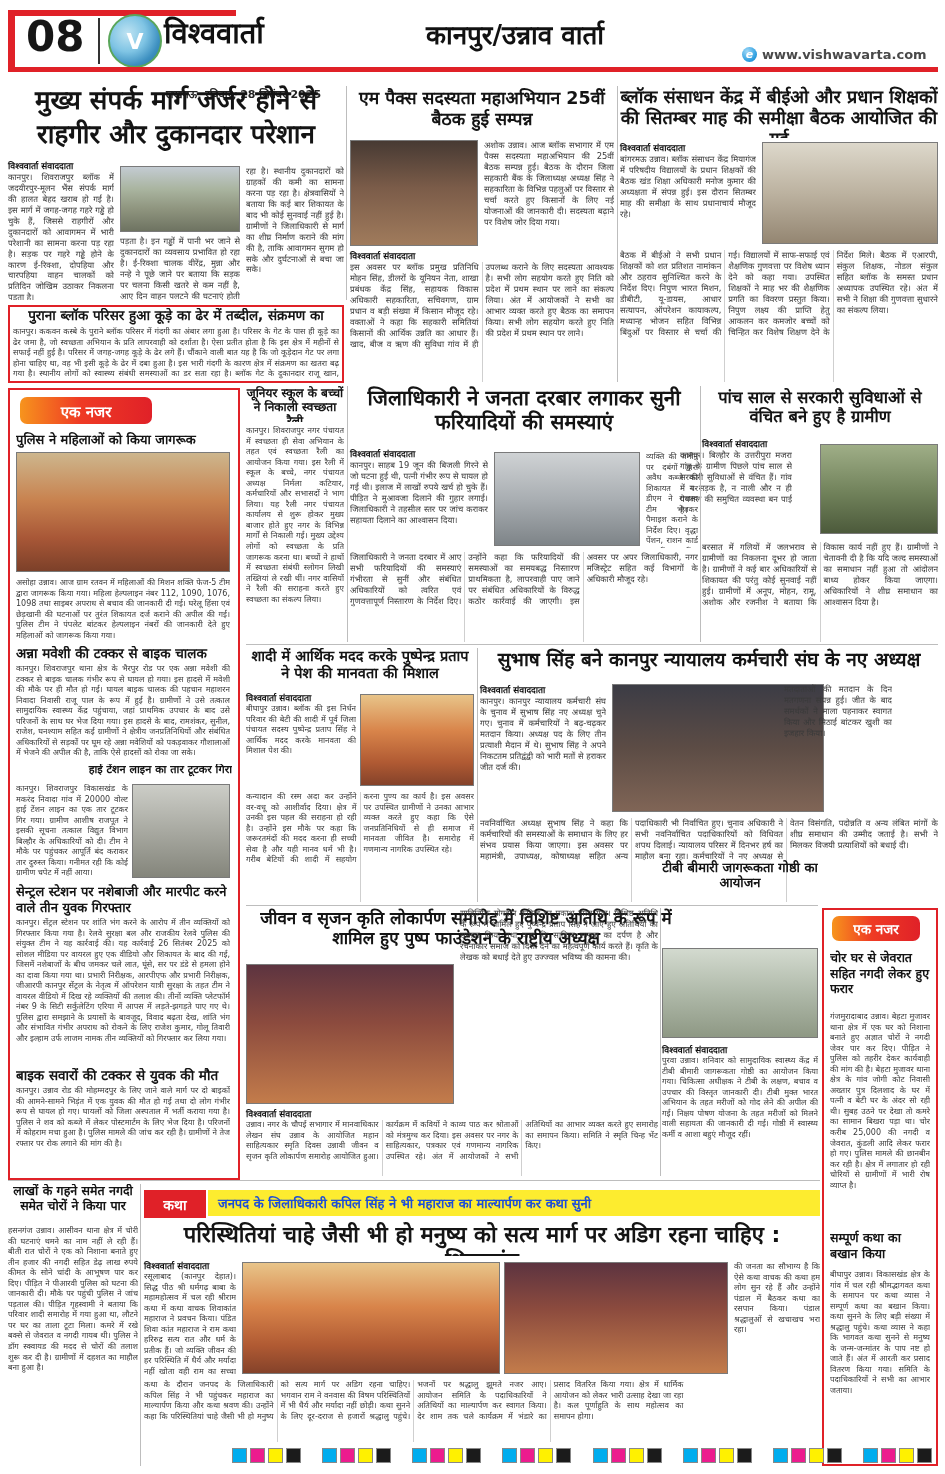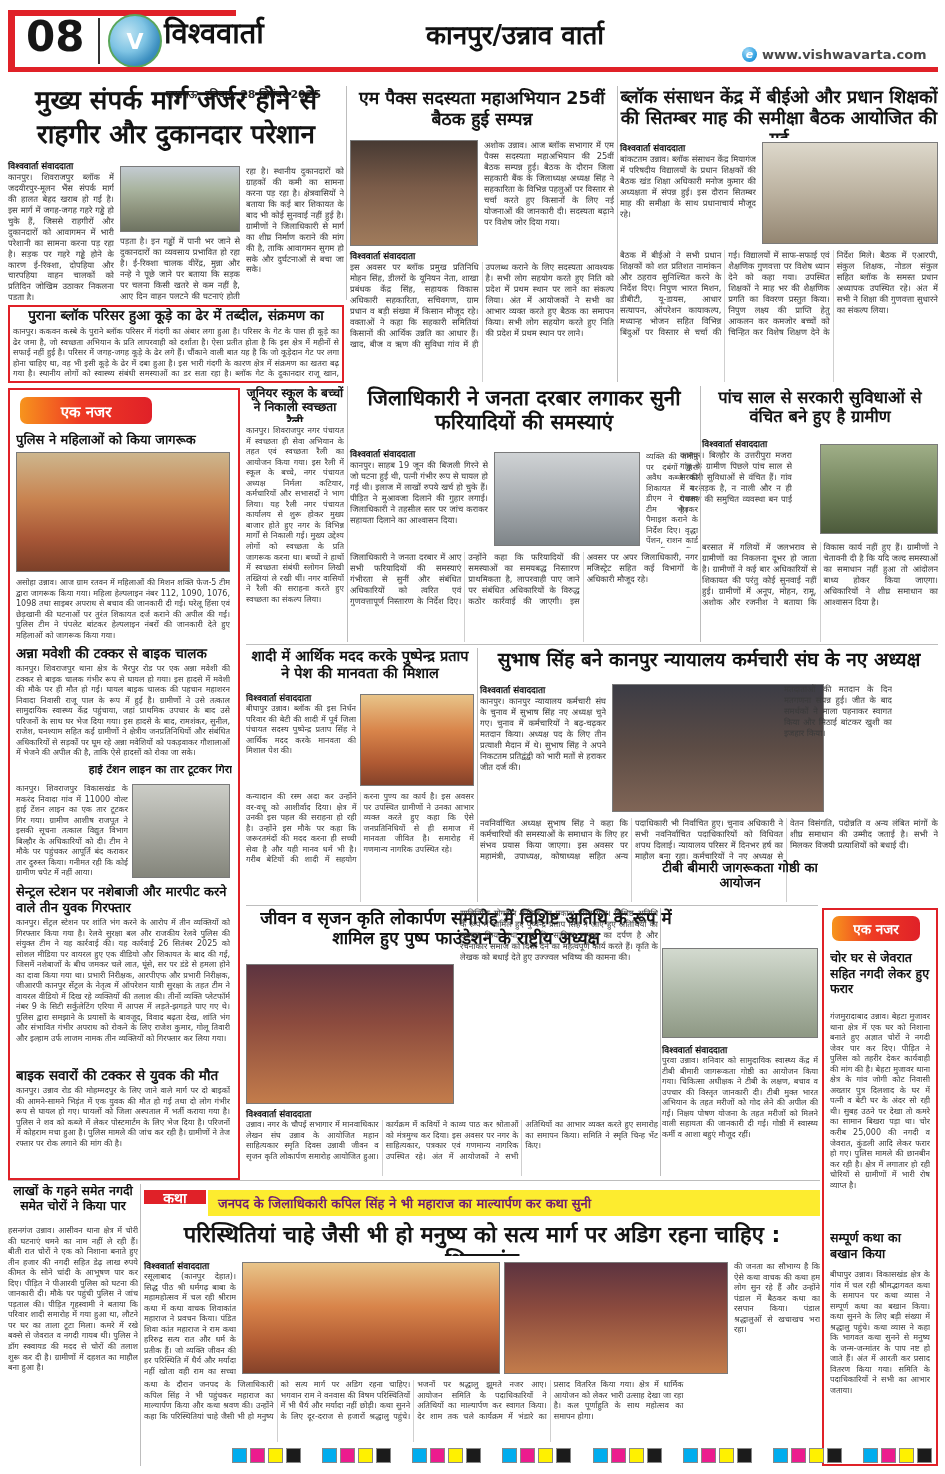--- a/index.html
+++ b/index.html
@@ -23,21 +23,21 @@
   .ph-orange{background:linear-gradient(180deg,#e8c489 0%,#d8844a 40%,#b05a33 75%,#84422a 100%);}
   .redbox{border:2px solid #e02128;box-sizing:border-box;background:#fff;}
   .badge{background:linear-gradient(90deg,#f7941d 0%,#ef3b24 45%,#e02128 100%);color:#fff;font-weight:800;
          border-radius:7px;display:flex;align-items:center;justify-content:center;}
   .cols2{column-count:2;column-gap:7px;column-rule:1px solid #cfcfcf;}
   .cols3{column-count:3;column-gap:7px;column-rule:1px solid #cfcfcf;}
   .cols5{column-count:5;column-gap:7px;column-rule:1px solid #cfcfcf;}
   .vsep{width:1px;background:#bdbdbd;}
   .hsep{height:1px;background:#bdbdbd;}
   .katha-badge{background:#e02128;color:#fff;font-weight:800;display:flex;align-items:center;justify-content:center;font-size:14px;}
-  .katha-strip{background:#fdec2f;color:#701a75;font-weight:800;display:flex;align-items:center;padding:0 10px;font-size:13px;box-sizing:border-box;}
+  .katha-strip{background:#fdec2f;color:#1d4ed8;font-weight:800;display:flex;align-items:center;padding:0 10px;font-size:13px;box-sizing:border-box;}
   .cmyk{display:flex;gap:3px;}
   .cmyk div{width:13px;height:13px;border:0.5px solid #888;}
   .globe{border-radius:50%;background:radial-gradient(circle at 35% 35%,#bfe3f2 0%,#7fc4e4 40%,#3c8fc0 70%,#2a6e9c 100%);
          display:flex;align-items:center;justify-content:center;color:#fff;font-weight:800;border:2px solid #5aa65a;}
   .ie{width:15px;height:15px;border-radius:50%;background:radial-gradient(circle at 35% 30%,#9fd8f7,#2e9fe0 65%,#1d7bb8);color:#fff;
       font-weight:800;font-size:11px;display:flex;align-items:center;justify-content:center;font-style:italic;}
 </style>
 </head>
 <body>
 
@@ -63,40 +63,40 @@
 <div class="abs bt" style="left:246px;top:166px;width:98px;height:134px;">रहा है। स्थानीय दुकानदारों को ग्राहकों की कमी का सामना करना पड़ रहा है। क्षेत्रवासियों ने बताया कि कई बार शिकायत के बाद भी कोई सुनवाई नहीं हुई है। ग्रामीणों ने जिलाधिकारी से मार्ग का शीघ्र निर्माण कराने की मांग की है, ताकि आवागमन सुगम हो सके और दुर्घटनाओं से बचा जा सके।</div>
 
 <div class="abs hl" style="left:350px;top:88px;width:264px;height:48px;font-size:17.5px;">एम पैक्स सदस्यता महाअभियान 25वीं बैठक हुई सम्पन्न</div>
 <div class="abs photo ph-meeting" style="left:350px;top:140px;width:128px;height:106px;"></div>
 <div class="abs byline" style="left:350px;top:250px;">विश्ववार्ता संवाददाता</div>
 <div class="abs bt" style="left:484px;top:140px;width:130px;height:106px;">अशोक उन्नाव। आज ब्लॉक सभागार में एम पैक्स सदस्यता महाअभियान की 25वीं बैठक सम्पन्न हुई। बैठक के दौरान जिला सहकारी बैंक के जिलाध्यक्ष अध्यक्ष सिंह ने सहकारिता के विभिन्न पहलुओं पर विस्तार से चर्चा करते हुए किसानों के लिए नई योजनाओं की जानकारी दी। सदस्यता बढ़ाने पर विशेष जोर दिया गया।</div>
 <div class="abs bt cols2" style="left:350px;top:262px;width:264px;height:120px;">इस अवसर पर ब्लॉक प्रमुख प्रतिनिधि मोहन सिंह, डीलरों के यूनियन नेता, शाखा प्रबंधक केंद्र सिंह, सहायक विकास अधिकारी सहकारिता, सचिवगण, ग्राम प्रधान व बड़ी संख्या में किसान मौजूद रहे। वक्ताओं ने कहा कि सहकारी समितियां किसानों की आर्थिक उन्नति का आधार हैं। खाद, बीज व ऋण की सुविधा गांव में ही उपलब्ध कराने के लिए सदस्यता आवश्यक है। सभी लोग सहयोग करते हुए निति को प्रदेश में प्रथम स्थान पर लाने का संकल्प लिया। अंत में आयोजकों ने सभी का आभार व्यक्त करते हुए बैठक का समापन किया। सभी लोग सहयोग करते हुए निति की प्रदेश में प्रथम स्थान पर लाने।</div>
 
 <div class="abs hl" style="left:620px;top:86px;width:318px;height:52px;font-size:18px;">ब्लॉक संसाधन केंद्र में बीईओ और प्रधान शिक्षकों की सितम्बर माह की समीक्षा बैठक आयोजित की गई</div>
 <div class="abs byline" style="left:620px;top:142px;">विश्ववार्ता संवाददाता</div>
-<div class="abs bt" style="left:620px;top:154px;width:136px;height:90px;">बांकटतम उन्नाव। ब्लॉक संसाधन केंद्र मियागंज में परिषदीय विद्यालयों के प्रधान शिक्षकों की बैठक खंड शिक्षा अधिकारी मनोज कुमार की अध्यक्षता में संपन्न हुई। इस दौरान सितम्बर माह की समीक्षा के साथ प्रधानाचार्य मौजूद रहे।</div>
+<div class="abs bt" style="left:620px;top:154px;width:136px;height:90px;">बांगरमऊ उन्नाव। ब्लॉक संसाधन केंद्र मियागंज में परिषदीय विद्यालयों के प्रधान शिक्षकों की बैठक खंड शिक्षा अधिकारी मनोज कुमार की अध्यक्षता में संपन्न हुई। इस दौरान सितम्बर माह की समीक्षा के साथ प्रधानाचार्य मौजूद रहे।</div>
 <div class="abs photo ph-hall" style="left:762px;top:142px;width:176px;height:102px;"></div>
 <div class="abs bt cols3" style="left:620px;top:250px;width:318px;height:132px;">बैठक में बीईओ ने सभी प्रधान शिक्षकों को शत प्रतिशत नामांकन और ठहराव सुनिश्चित करने के निर्देश दिए। निपुण भारत मिशन, डीबीटी, यू-डायस, आधार सत्यापन, ऑपरेशन कायाकल्प, मध्यान्ह भोजन सहित विभिन्न बिंदुओं पर विस्तार से चर्चा की गई। विद्यालयों में साफ-सफाई एवं शैक्षणिक गुणवत्ता पर विशेष ध्यान देने को कहा गया। उपस्थित शिक्षकों ने माह भर की शैक्षणिक प्रगति का विवरण प्रस्तुत किया। निपुण लक्ष्य की प्राप्ति हेतु आकलन कर कमजोर बच्चों को चिन्हित कर विशेष शिक्षण देने के निर्देश मिले। बैठक में एआरपी, संकुल शिक्षक, नोडल संकुल सहित ब्लॉक के समस्त प्रधान अध्यापक उपस्थित रहे। अंत में सभी ने शिक्षा की गुणवत्ता सुधारने का संकल्प लिया।</div>
 
 <div class="abs vsep" style="left:346px;top:86px;height:214px;"></div>
 <div class="abs vsep" style="left:617px;top:86px;height:296px;"></div>
 
 <div class="abs redbox" style="left:8px;top:305px;width:336px;height:78px;"></div>
 <div class="abs hl" style="left:12px;top:308px;width:328px;height:18px;font-size:13.5px;">पुराना ब्लॉक परिसर हुआ कूड़े का ढेर में तब्दील, संक्रमण का खतरा</div>
 <div class="abs bt" style="left:13px;top:327px;width:326px;height:52px;font-size:8px;">कानपुर। ककवन कस्बे के पुराने ब्लॉक परिसर में गंदगी का अंबार लगा हुआ है। परिसर के गेट के पास ही कूड़े का ढेर जमा है, जो स्वच्छता अभियान के प्रति लापरवाही को दर्शाता है। ऐसा प्रतीत होता है कि इस क्षेत्र में महीनों से सफाई नहीं हुई है। परिसर में जगह-जगह कूड़े के ढेर लगे हैं। चौंकाने वाली बात यह है कि जो कूड़ेदान गेट पर लगा होना चाहिए था, वह भी इसी कूड़े के ढेर में दबा हुआ है। इस भारी गंदगी के कारण क्षेत्र में संक्रमण का खतरा बढ़ गया है। स्थानीय लोगों को स्वास्थ्य संबंधी समस्याओं का डर सता रहा है। ब्लॉक गेट के दुकानदार राजू खान, अमीरुद्दीन, कालू कश्यप, रामजी सिंह ने बताया महीनों से सफाई नहीं हुई है।</div>
 
 <div class="abs redbox" style="left:8px;top:388px;width:232px;height:792px;"></div>
 <div class="abs badge" style="left:20px;top:397px;width:132px;height:27px;font-size:15px;">एक नजर</div>
 <div class="abs hl hl-left" style="left:16px;top:432px;width:216px;height:17px;font-size:13px;" id="oll0h">पुलिस ने महिलाओं को किया जागरूक</div>
 <div class="abs photo ph-crowd" style="left:16px;top:452px;width:214px;height:120px;"></div>
 <div class="abs bt" style="left:16px;top:578px;width:214px;height:64px;font-size:8px;" id="oll0b">असोहा उन्नाव। आज ग्राम रतवन में महिलाओं की मिशन शक्ति फेज-5 टीम द्वारा जागरूक किया गया। महिला हेल्पलाइन नंबर 112, 1090, 1076, 1098 तथा साइबर अपराध से बचाव की जानकारी दी गई। घरेलू हिंसा एवं छेड़खानी की घटनाओं पर तुरंत शिकायत दर्ज कराने की अपील की गई। पुलिस टीम ने पंपलेट बांटकर हेल्पलाइन नंबरों की जानकारी देते हुए महिलाओं को जागरूक किया गया।</div>
 <div class="abs hl hl-left" style="left:16px;top:646px;width:216px;height:17px;font-size:13.5px;" id="oll1h">अन्ना मवेशी की टक्कर से बाइक चालक घायल</div>
 <div class="abs bt" style="left:16px;top:664px;width:214px;height:96px;font-size:8px;" id="oll1b">कानपुर। शिवराजपुर थाना क्षेत्र के भैरपुर रोड पर एक अन्ना मवेशी की टक्कर से बाइक चालक गंभीर रूप से घायल हो गया। इस हादसे में मवेशी की मौके पर ही मौत हो गई। घायल बाइक चालक की पहचान महाशरन निवादा निवासी राजू पाल के रूप में हुई है। ग्रामीणों ने उसे तत्काल सामुदायिक स्वास्थ्य केंद्र पहुंचाया, जहां प्राथमिक उपचार के बाद उसे परिजनों के साथ घर भेज दिया गया। इस हादसे के बाद, रामशंकर, सुनील, राजेश, घनश्याम सहित कई ग्रामीणों ने क्षेत्रीय जनप्रतिनिधियों और संबंधित अधिकारियों से सड़कों पर घूम रहे अन्ना मवेशियों को पकड़वाकर गौशालाओं में भेजने की अपील की है, ताकि ऐसे हादसों को रोका जा सके।</div>
 <div class="abs hl hl-left" style="left:16px;top:764px;width:216px;height:18px;font-size:11px;text-align:right;" id="oll2h">हाई टेंशन लाइन का तार टूटकर गिरा</div>
-<div class="abs bt" style="left:16px;top:784px;width:112px;height:96px;font-size:8px;" id="oll2b">कानपुर। शिवराजपुर विकासखंड के मकरंद निवादा गांव में 11000 वोल्ट हाई टेंशन लाइन का एक तार टूटकर गिर गया। ग्रामीण आशीष राजपूत ने इसकी सूचना तत्काल विद्युत विभाग बिल्हौर के अधिकारियों को दी। टीम ने मौके पर पहुंचकर आपूर्ति बंद कराकर तार दुरुस्त किया। गनीमत रही कि कोई ग्रामीण चपेट में नहीं आया।</div>
+<div class="abs bt" style="left:16px;top:784px;width:112px;height:96px;font-size:8px;" id="oll2b">कानपुर। शिवराजपुर विकासखंड के मकरंद निवादा गांव में 20000 वोल्ट हाई टेंशन लाइन का एक तार टूटकर गिर गया। ग्रामीण आशीष राजपूत ने इसकी सूचना तत्काल विद्युत विभाग बिल्हौर के अधिकारियों को दी। टीम ने मौके पर पहुंचकर आपूर्ति बंद कराकर तार दुरुस्त किया। गनीमत रही कि कोई ग्रामीण चपेट में नहीं आया।</div>
 <div class="abs photo ph-wire" style="left:132px;top:784px;width:98px;height:94px;"></div>
 <div class="abs hl hl-left" style="left:16px;top:884px;width:216px;height:32px;font-size:13px;line-height:1.2;" id="oll3h">सेन्ट्रल स्टेशन पर नशेबाजी और मारपीट करने वाले तीन युवक गिरफ्तार</div>
 <div class="abs bt" style="left:16px;top:918px;width:214px;height:146px;font-size:8px;" id="oll3b">कानपुर। सेंट्रल स्टेशन पर शांति भंग करने के आरोप में तीन व्यक्तियों को गिरफ्तार किया गया है। रेलवे सुरक्षा बल और राजकीय रेलवे पुलिस की संयुक्त टीम ने यह कार्रवाई की। यह कार्रवाई 26 सितंबर 2025 को सोशल मीडिया पर वायरल हुए एक वीडियो और शिकायत के बाद की गई, जिसमें नशेबाजों के बीच जमकर चले लात, घूंसे, सर पर डंडे से हमला होने का दावा किया गया था। प्रभारी निरीक्षक, आरपीएफ और प्रभारी निरीक्षक, जीआरपी कानपुर सेंट्रल के नेतृत्व में ऑपरेशन यात्री सुरक्षा के तहत टीम ने वायरल वीडियो में दिख रहे व्यक्तियों की तलाश की। तीनों व्यक्ति प्लेटफॉर्म नंबर 9 के सिटी सर्कुलेटिंग एरिया में आपस में लड़ते-झगड़ते पाए गए थे। पुलिस द्वारा समझाने के प्रयासों के बावजूद, विवाद बढ़ता देख, शांति भंग और संभावित गंभीर अपराध को रोकने के लिए राजेश कुमार, गोलू तिवारी और इल्हाम उर्फ लाजम नामक तीन व्यक्तियों को गिरफ्तार कर लिया गया।</div>
 <div class="abs hl hl-left" style="left:16px;top:1068px;width:216px;height:17px;font-size:13.5px;" id="oll4h">बाइक सवारों की टक्कर से युवक की मौत</div>
 <div class="abs bt" style="left:16px;top:1086px;width:214px;height:86px;font-size:8px;" id="oll4b">कानपुर। उन्नाव रोड की मोहम्मदपुर के लिए जाने वाले मार्ग पर दो बाइकों की आमने-सामने भिड़ंत में एक युवक की मौत हो गई तथा दो लोग गंभीर रूप से घायल हो गए। घायलों को जिला अस्पताल में भर्ती कराया गया है। पुलिस ने शव को कब्जे में लेकर पोस्टमार्टम के लिए भेज दिया है। परिजनों में कोहराम मचा हुआ है। पुलिस मामले की जांच कर रही है। ग्रामीणों ने तेज रफ्तार पर रोक लगाने की मांग की है।</div>
 
 <div class="abs hl" style="left:246px;top:386px;width:98px;height:36px;font-size:12px;">जूनियर स्कूल के बच्चों ने निकाली स्वच्छता रैली</div>
 <div class="abs bt" style="left:246px;top:426px;width:98px;height:216px;font-size:8px;">कानपुर। शिवराजपुर नगर पंचायत में स्वच्छता ही सेवा अभियान के तहत एवं स्वच्छता रैली का आयोजन किया गया। इस रैली में स्कूल के बच्चे, नगर पंचायत अध्यक्ष निर्मला कटियार, कर्मचारियों और सभासदों ने भाग लिया। यह रैली नगर पंचायत कार्यालय से शुरू होकर मुख्य बाजार होते हुए नगर के विभिन्न मार्गों से निकाली गई। मुख्य उद्देश्य लोगों को स्वच्छता के प्रति जागरूक करना था। बच्चों ने हाथों में स्वच्छता संबंधी स्लोगन लिखी तख्तियां ले रखी थीं। नगर वासियों ने रैली की सराहना करते हुए स्वच्छता का संकल्प लिया।</div>
 
 <div class="abs hl" style="left:350px;top:386px;width:348px;height:58px;font-size:20.5px;">जिलाधिकारी ने जनता दरबार लगाकर सुनी फरियादियों की समस्याएं</div>
@@ -152,21 +152,21 @@
 <div class="abs hl hl-left" style="left:830px;top:1230px;width:100px;height:36px;font-size:12.5px;line-height:1.25;" id="olr1h">सम्पूर्ण कथा का बखान किया</div>
 <div class="abs bt" style="left:830px;top:1270px;width:100px;height:188px;font-size:8px;" id="olr1b">बीघापुर उन्नाव। विकासखंड क्षेत्र के गांव में चल रही श्रीमद्भागवत कथा के समापन पर कथा व्यास ने सम्पूर्ण कथा का बखान किया। कथा सुनने के लिए बड़ी संख्या में श्रद्धालु पहुंचे। कथा व्यास ने कहा कि भागवत कथा सुनने से मनुष्य के जन्म-जन्मांतर के पाप नष्ट हो जाते हैं। अंत में आरती कर प्रसाद वितरण किया गया। समिति के पदाधिकारियों ने सभी का आभार जताया।</div>
 
 <div class="abs hsep" style="left:8px;top:1180px;width:812px;"></div>
 
 <div class="abs hl" style="left:8px;top:1184px;width:130px;height:38px;font-size:12.5px;">लाखों के गहने समेत नगदी समेत चोरों ने किया पार</div>
 <div class="abs bt" style="left:8px;top:1226px;width:130px;height:242px;font-size:8px;">हसनगंज उन्नाव। आसीवन थाना क्षेत्र में चोरी की घटनाएं थमने का नाम नहीं ले रही हैं। बीती रात चोरों ने एक को निशाना बनाते हुए तीन हजार की नगदी सहित डेढ़ लाख रुपये कीमत के सोने चांदी के आभूषण पार कर दिए। पीड़ित ने पीआरवी पुलिस को घटना की जानकारी दी। मौके पर पहुंची पुलिस ने जांच पड़ताल की। पीड़ित गृहस्वामी ने बताया कि परिवार शादी समारोह में गया हुआ था, लौटने पर घर का ताला टूटा मिला। कमरे में रखे बक्से से जेवरात व नगदी गायब थी। पुलिस ने डॉग स्क्वायड की मदद से चोरों की तलाश शुरू कर दी है। ग्रामीणों में दहशत का माहौल बना हुआ है।</div>
 
 <div class="abs vsep" style="left:140px;top:1184px;height:282px;"></div>
 
-<div class="abs katha-badge" style="left:144px;top:1190px;width:62px;height:14px;">कथा</div>
+<div class="abs katha-badge" style="left:144px;top:1190px;width:62px;height:28px;">कथा</div>
 <div class="abs katha-strip" style="left:208px;top:1190px;width:612px;height:26px;">जनपद के जिलाधिकारी कपिल सिंह ने भी महाराज का माल्यार्पण कर कथा सुनी</div>
 
 <div class="abs hl" style="left:144px;top:1222px;width:676px;height:34px;font-size:22px;">परिस्थितियां चाहे जैसी भी हो मनुष्य को सत्य मार्ग पर अडिग रहना चाहिए : शिवाकांत</div>
 <div class="abs byline" style="left:144px;top:1260px;">विश्ववार्ता संवाददाता</div>
 <div class="abs bt" style="left:144px;top:1272px;width:92px;height:104px;font-size:8px;">रसूलाबाद (कानपुर देहात)। सिद्ध पीठ श्री धर्मगढ़ बाबा के महामहोत्सव में चल रही श्रीराम कथा में कथा वाचक शिवाकांत महाराज ने प्रवचन किया। पंडित शिवा कांत महाराज ने राम कथा हरिरुद्र सत्य रात और धर्म के प्रतीक हैं। जो व्यक्ति जीवन की हर परिस्थिति में धैर्य और मर्यादा नहीं खोता वही राम का सच्चा भक्त है।</div>
 <div class="abs photo ph-orange" style="left:242px;top:1262px;width:258px;height:112px;"></div>
 <div class="abs photo ph-stage" style="left:504px;top:1262px;width:224px;height:112px;"></div>
 <div class="abs bt" style="left:734px;top:1262px;width:86px;height:112px;font-size:8px;">की जनता का सौभाग्य है कि ऐसे कथा वाचक की कथा हम लोग सुन रहे हैं और उन्होंने पंडाल में बैठकर कथा का रसपान किया। पंडाल श्रद्धालुओं से खचाखच भरा रहा।</div>
 <div class="abs bt cols5" style="left:144px;top:1380px;width:676px;height:62px;font-size:8px;">कथा के दौरान जनपद के जिलाधिकारी कपिल सिंह ने भी पहुंचकर महाराज का माल्यार्पण किया और कथा श्रवण की। उन्होंने कहा कि परिस्थितियां चाहे जैसी भी हो मनुष्य को सत्य मार्ग पर अडिग रहना चाहिए। भगवान राम ने वनवास की विषम परिस्थितियों में भी धैर्य और मर्यादा नहीं छोड़ी। कथा सुनने के लिए दूर-दराज से हजारों श्रद्धालु पहुंचे। भजनों पर श्रद्धालु झूमते नजर आए। आयोजन समिति के पदाधिकारियों ने अतिथियों का माल्यार्पण कर स्वागत किया। देर शाम तक चले कार्यक्रम में भंडारे का प्रसाद वितरित किया गया। क्षेत्र में धार्मिक आयोजन को लेकर भारी उत्साह देखा जा रहा है। कल पूर्णाहुति के साथ महोत्सव का समापन होगा।</div>
 

